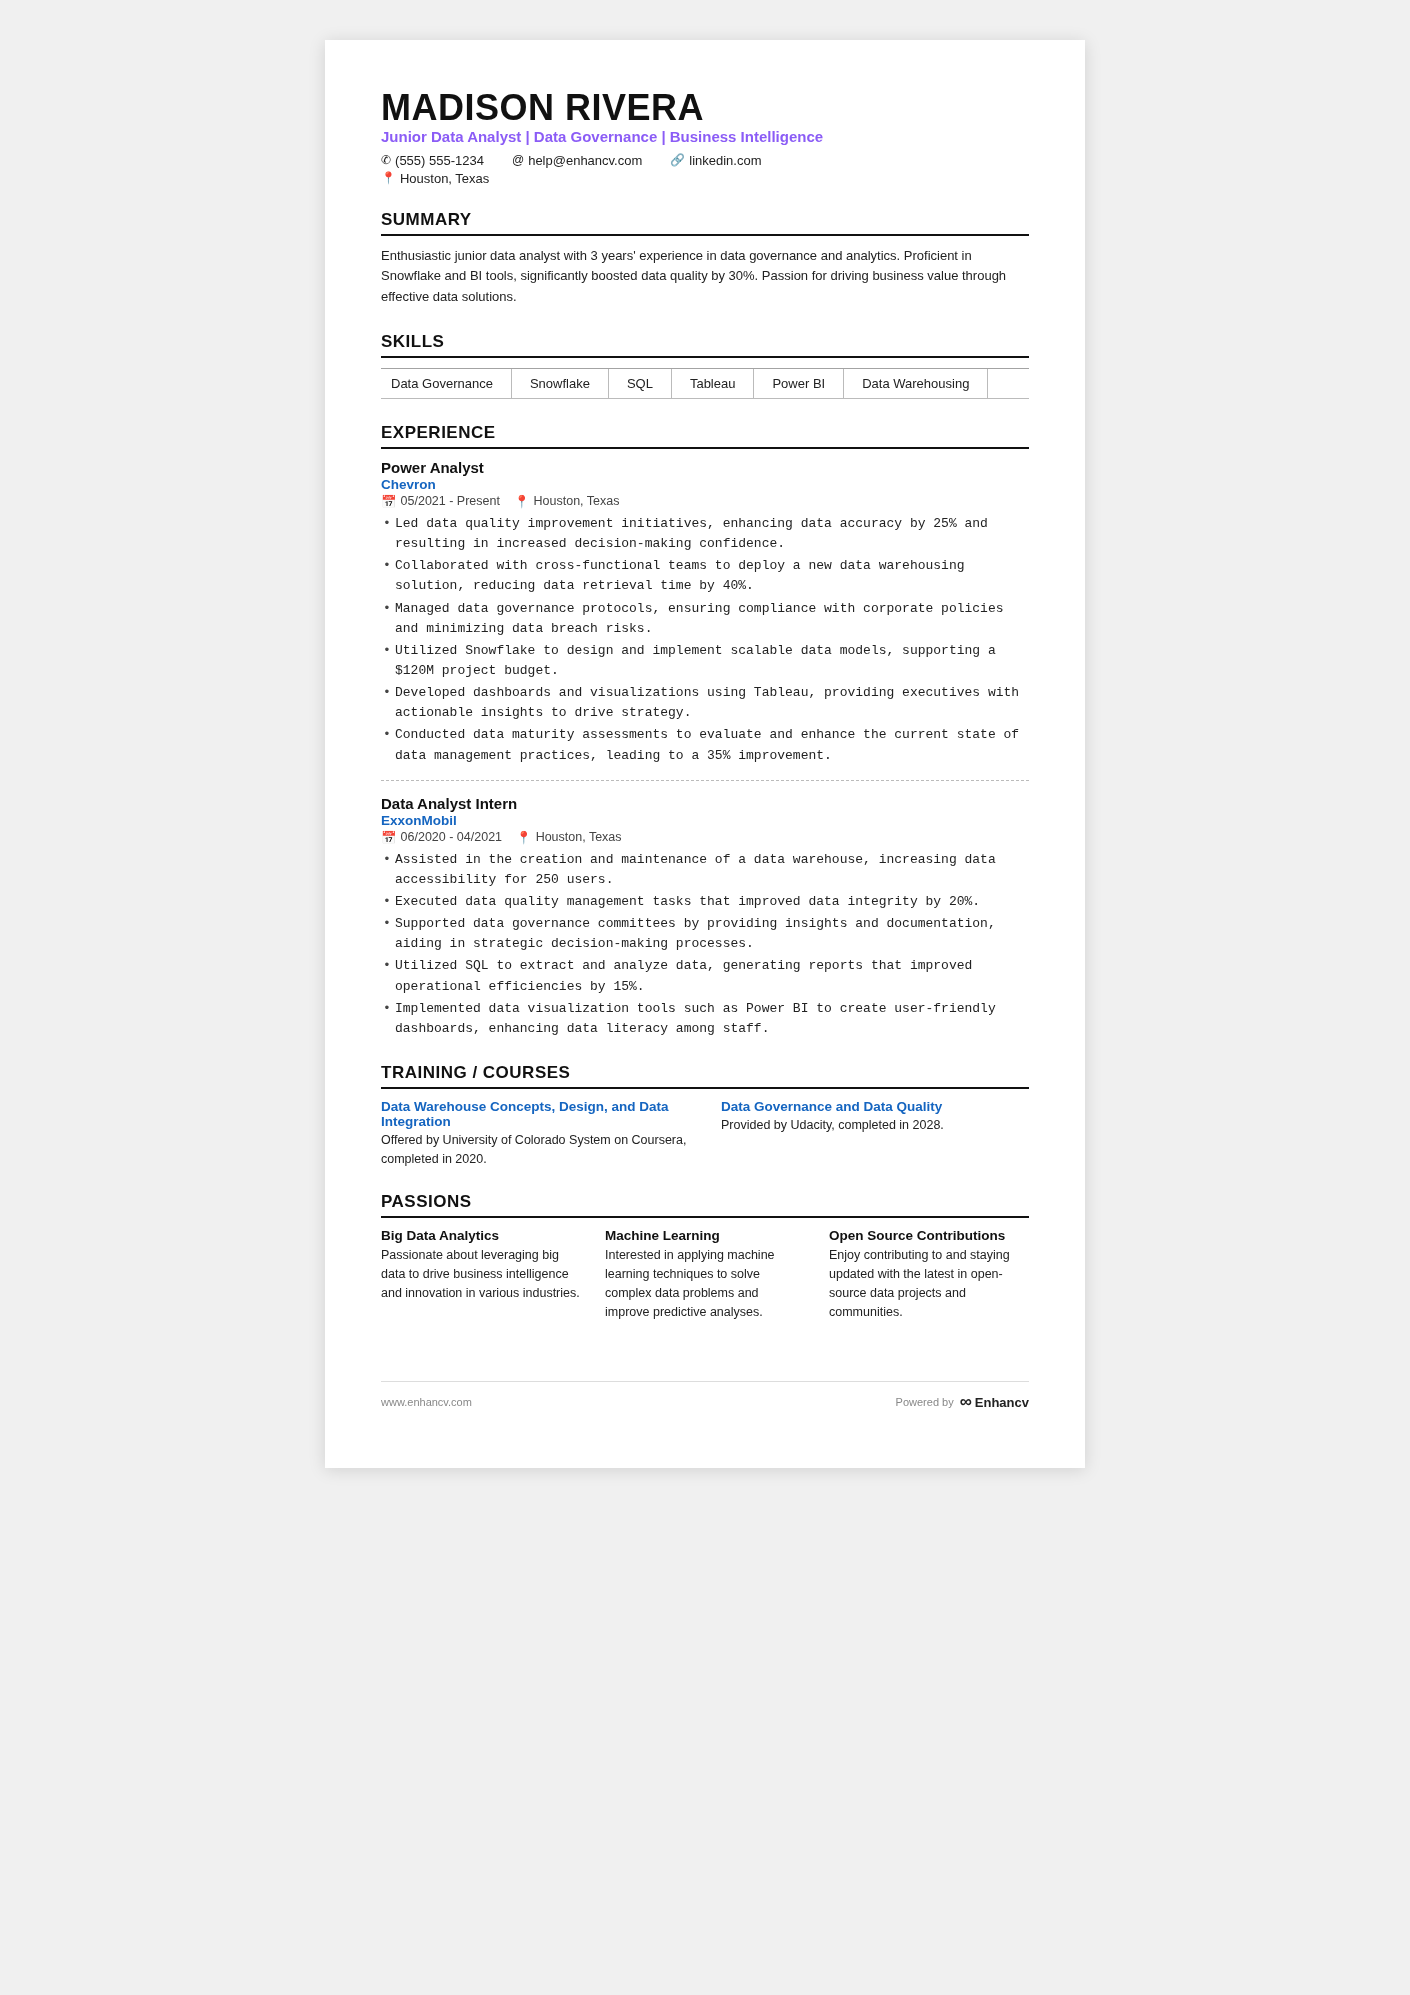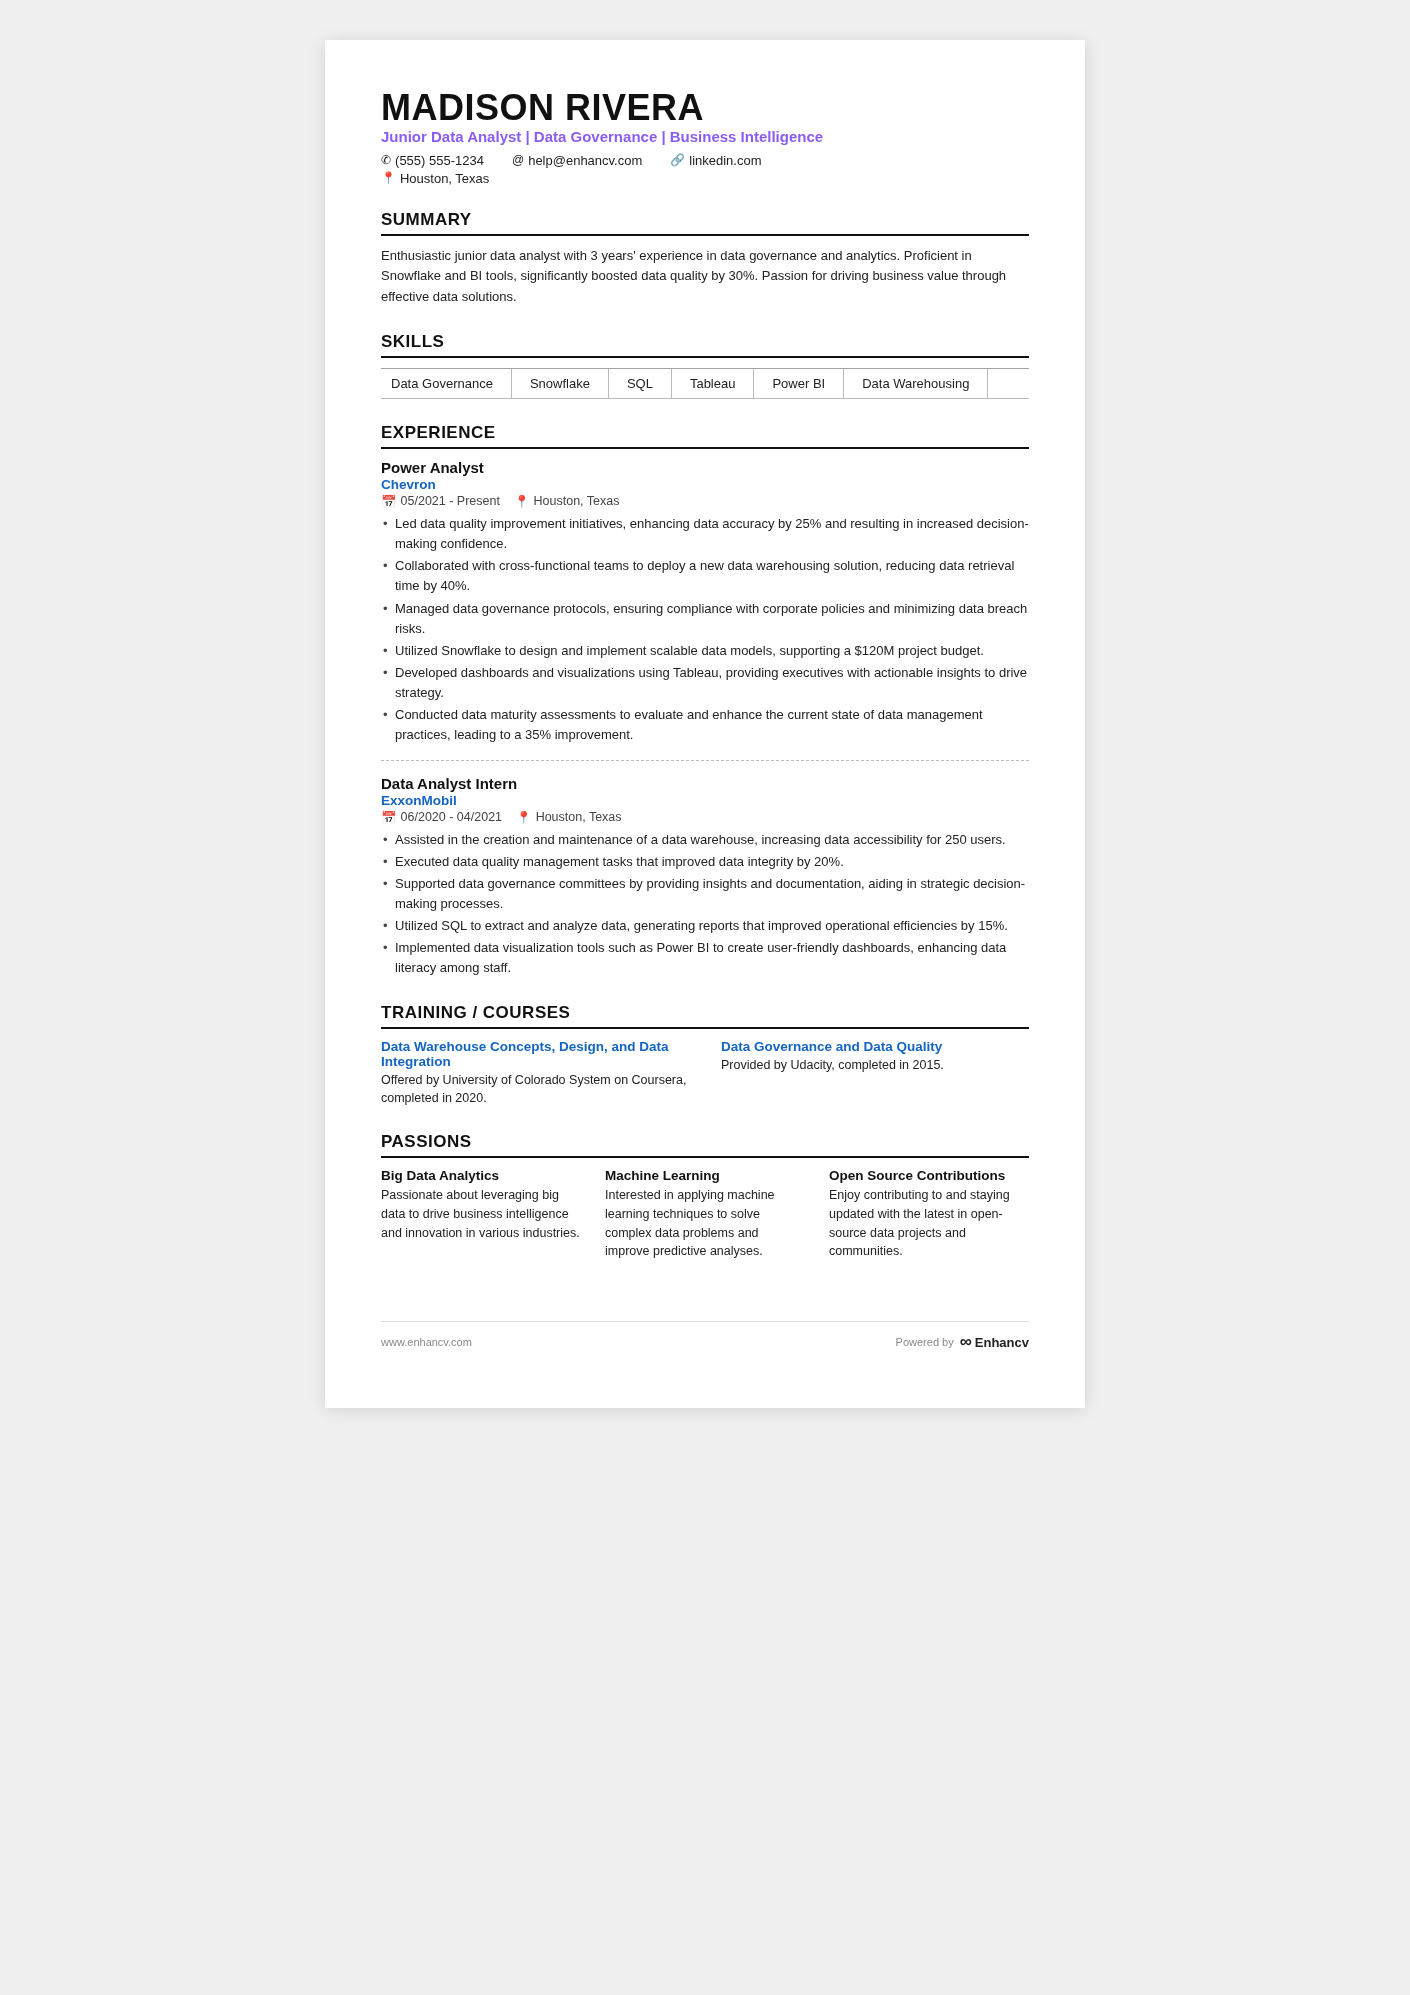--- a/index.html
+++ b/index.html
@@ -115,20 +115,21 @@
       margin-bottom: 5px;
     }
     .job-meta-item {
       display: flex;
       align-items: center;
       gap: 4px;
     }
     .bullet-list {
       list-style: none;
       padding-left: 0;
+      font-family: Liberation Mono, monospace;
     }
     .bullet-list li {
       font-size: 13px;
       color: #222;
       padding-left: 14px;
       position: relative;
       line-height: 1.55;
       margin-bottom: 2px;
     }
     .bullet-list li::before {
@@ -292,21 +293,21 @@
 
   <div class="section">
     <div class="section-title">TRAINING / COURSES</div>
     <div class="courses-grid">
     <div>
           <div class="course-title">Data Warehouse Concepts, Design, and Data Integration</div>
           <div class="course-desc">Offered by University of Colorado System on Coursera, completed in 2020.</div>
         </div>
         <div>
           <div class="course-title">Data Governance and Data Quality</div>
-          <div class="course-desc">Provided by Udacity, completed in 2015.</div>
+          <div class="course-desc">Provided by Udacity, completed in 2028.</div>
         </div>
       </div>
   </div>
 
   <div class="section">
     <div class="section-title">PASSIONS</div>
     <div class="passions-grid">
     <div>
           <div class="passion-title">Big Data Analytics</div>
           <div class="passion-desc">Passionate about leveraging big data to drive business intelligence and innovation in various industries.</div>

